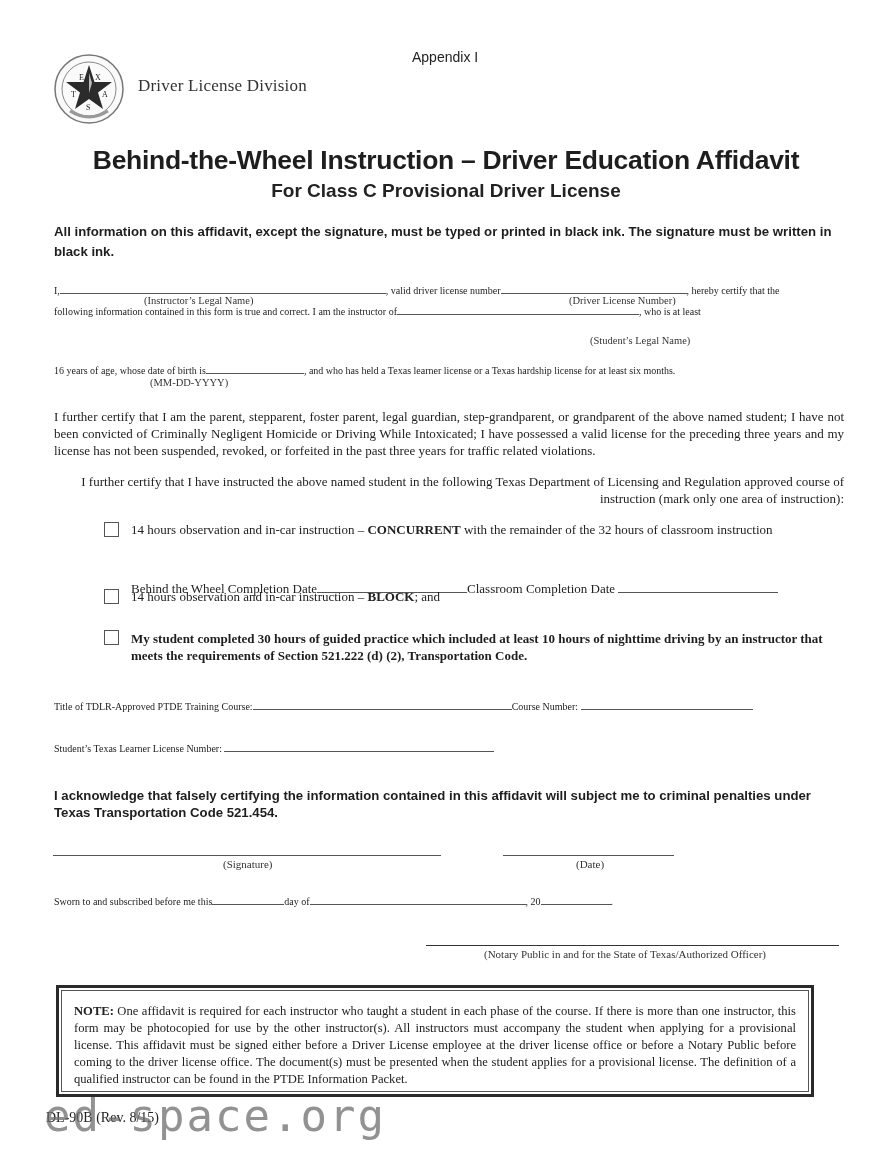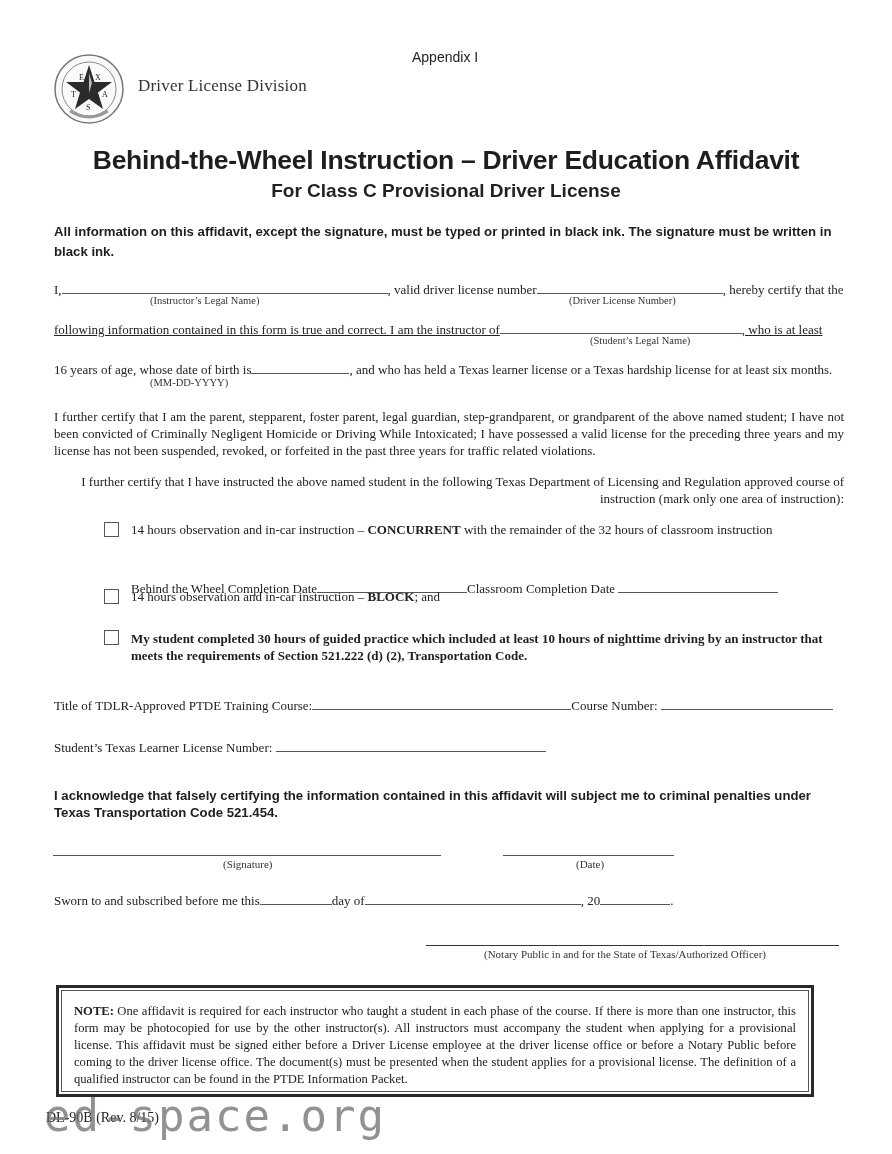--- a/index.html
+++ b/index.html
@@ -10,21 +10,21 @@
 
   .seal { left: 52px; top: 53px; width: 74px; height: 72px; }
   .division { left: 138px; top: 76px; font-size: 17px; color: #333; letter-spacing: 0.2px; }
   .appendix { left: 412px; top: 49px; font-size: 14px; color: #222; }
 
   .title { left: 0; top: 145px; width: 892px; text-align: center; font-size: 26.5px; font-weight: bold; color: #1e1e1e; letter-spacing: -0.3px; }
   .subtitle { left: 0; top: 180px; width: 892px; text-align: center; font-size: 19px; font-weight: bold; color: #222; }
 
   .instr { left: 54px; top: 222px; width: 790px; font-size: 13.2px; font-weight: bold; line-height: 20px; color: #1e1e1e; }
 
-  .line { position: absolute; font-size: 13px; color: #222; white-space: nowrap; }
+  .line { position: absolute; font-size: 10px; color: #222; white-space: nowrap; }
   .blank { display: inline-block; border-bottom: 1px solid #555; height: 12px; vertical-align: baseline; }
   .cap { position: absolute; font-size: 10.5px; color: #333; white-space: nowrap; }
 
   .para { position: absolute; left: 54px; width: 790px; font-size: 13px; line-height: 17px; color: #222; text-align: justify; }
 
   .cb { position: absolute; width: 15px; height: 15px; border: 1.3px solid #555; background: #fff; box-sizing: border-box; }
   .opt { position: absolute; font-size: 13px; color: #222; white-space: nowrap; }
   .opt b { font-weight: bold; }
   .opt3 { position: absolute; left: 131px; top: 631px; width: 700px; font-size: 13px; font-weight: bold; line-height: 16.5px; color: #1e1e1e; }
 
@@ -60,24 +60,24 @@
 <div class="abs appendix sans">Appendix I</div>
 
 <div class="abs title sans">Behind-the-Wheel Instruction – Driver Education Affidavit</div>
 <div class="abs subtitle sans">For Class C Provisional Driver License</div>
 
 <div class="abs instr sans">All information on this affidavit, except the signature, must be typed or printed in black ink. The signature must be written in black ink.</div>
 
 <div class="line serif" style="left:54px; top:281px;">
   <span>I,</span><span class="blank" style="width:326px;"></span><span>, valid driver license number</span><span class="blank" style="width:186px;"></span><span>, hereby certify that the</span>
 </div>
-<div class="cap serif" style="left:150px; top:295px;">(Instructor’s Legal Name)</div>
+<div class="cap serif" style="left:144px; top:295px;">(Instructor’s Legal Name)</div>
 <div class="cap serif" style="left:569px; top:295px;">(Driver License Number)</div>
 
-<div class="line serif" style="left:54px; top:321px;text-decoration:underline;">
+<div class="line serif" style="left:54px; top:302px;">
   <span>following information contained in this form is true and correct. I am the instructor of</span><span class="blank" style="width:242px;"></span><span>, who is at least</span>
 </div>
 <div class="cap serif" style="left:590px; top:335px;">(Student’s Legal Name)</div>
 
 <div class="line serif" style="left:54px; top:361px;">
   <span>16 years of age, whose date of birth is</span><span class="blank" style="width:98px;"></span><span>, and who has held a Texas learner license or a Texas hardship license for at least six months.</span>
 </div>
 <div class="cap serif" style="left:150px; top:377px;">(MM-DD-YYYY)</div>
 
 <div class="para serif" style="top:408px;">I further certify that I am the parent, stepparent, foster parent, legal guardian, step-grandparent, or grandparent of the above named student; I have not been convicted of Criminally Negligent Homicide or Driving While Intoxicated; I have possessed a valid license for the preceding three years and my license has not been suspended, revoked, or forfeited in the past three years for traffic related violations.</div>

